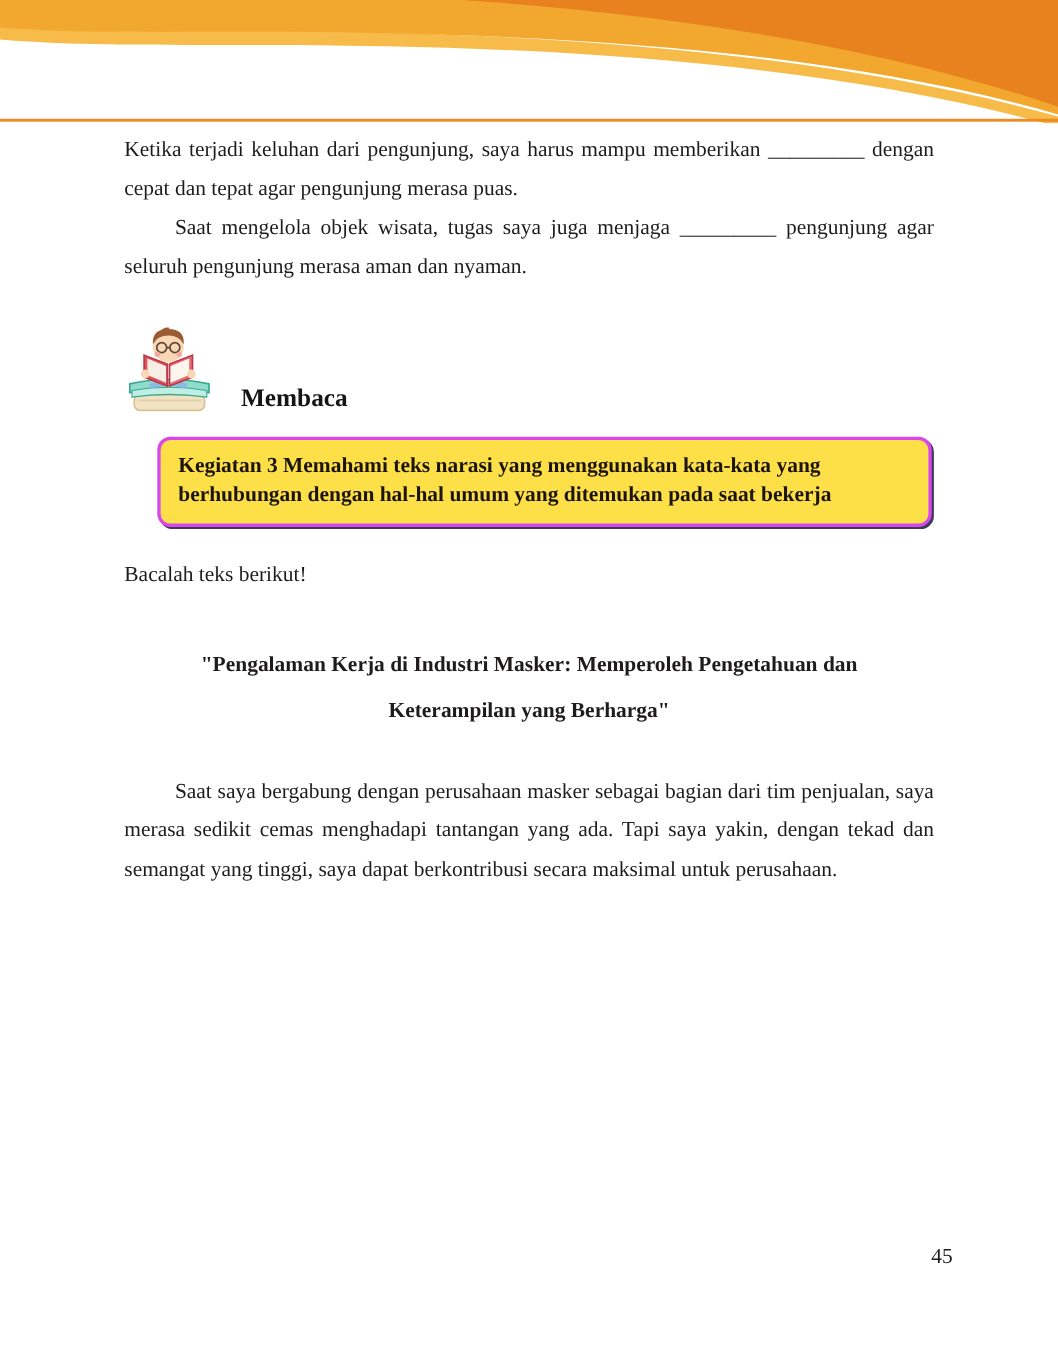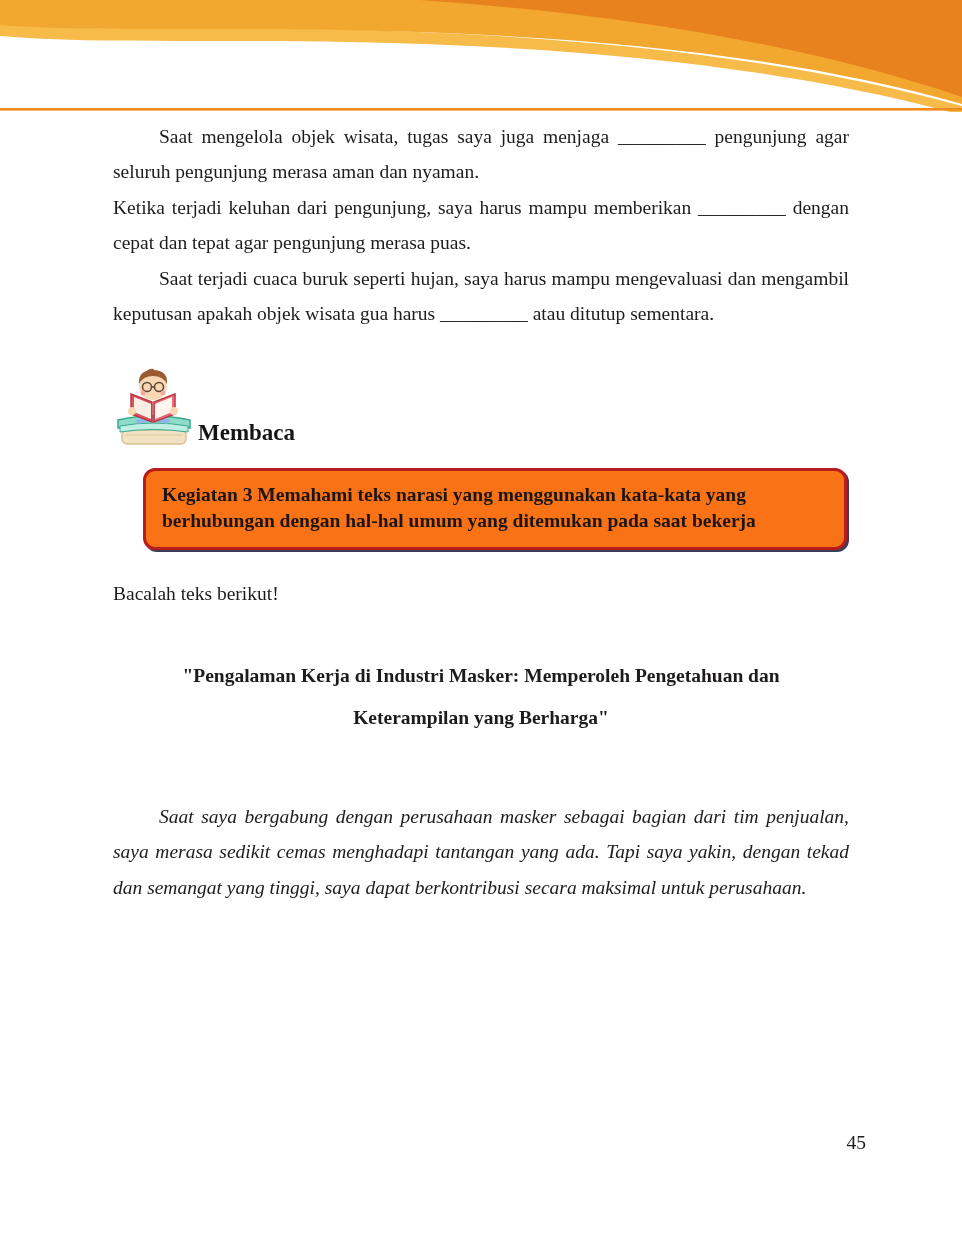--- a/index.html
+++ b/index.html
@@ -27,36 +27,36 @@
     font-size: 19.5px;
     line-height: 1.82;
     text-align: justify;
     margin: 0;
   }
   .indent { text-indent: 46px; }
   .membaca-row {
     margin-top: 30px;
     display: flex;
     align-items: flex-end;
-    gap: 5px;
+    gap: 26px;
     height: 86px;
   }
   .membaca-row .reading-icon-wrap { width: 80px; height: 84px; }
   .membaca-heading {
     font-size: 23px;
     font-weight: bold;
     margin: 0 0 2px 0;
     color: #161414;
   }
   .activity-box {
     margin-top: 20px;
     margin-left: 30px;
     margin-right: 2px;
-    background: #f97316;
-    border: 3px solid #b91c1c;
+    background: #fde047;
+    border: 3px solid #d946ef;
     border-radius: 12px;
     box-shadow: 2px 2px 0 #3d3c58;
     padding: 11px 18px 12px 16px;
   }
   .activity-box .activity-label {
     font-size: 19.5px;
     font-weight: bold;
     line-height: 1.35;
     color: #1c1410;
     margin: 0;
@@ -67,21 +67,21 @@
     font-size: 19.5px;
   }
   .reading-title {
     margin: 44px auto 0 auto;
     max-width: 640px;
     text-align: center;
     font-weight: bold;
     font-size: 19.5px;
     line-height: 2.15;
   }
-  .reading-paragraphs { margin-top: 60px; font-style: italic; }
+  .reading-paragraphs { margin-top: 34px; }
   .page-number {
     position: absolute;
     top: 1132px;
     right: 96px;
     font-size: 19.5px;
   }
   .exercise-block { margin-top: 7px; }
 </style>
 </head>
 <body>
@@ -89,23 +89,22 @@
 <svg class="header-wave" viewBox="0 0 962 112" xmlns="http://www.w3.org/2000/svg" aria-hidden="true">
   <path fill="#F6BB49" d="M0,24 C110,32 220,26 360,30 C580,36 790,58 962,106 L962,112 L950,112 C780,66 570,46 350,42 C200,39 95,44 0,36 Z"></path>
   <path fill="#F2A72E" d="M0,0 L962,0 L962,104 C780,52 560,34 340,30 C200,27 90,32 0,25 Z"></path>
   <path fill="#E8821E" d="M420,0 L962,0 L962,97 C800,42 610,13 420,0 Z"></path>
   <rect x="0" y="108" width="962" height="2.6" fill="#EE8A1F"></rect>
 </svg>
 
 <div class="content">
 
   <div class="exercise-block">
+    <p class="body-text">Ketika terjadi keluhan dari pengunjung, saya harus mampu memberikan _________ dengan cepat dan tepat agar pengunjung merasa puas.</p>
     <p class="body-text indent">Saat mengelola objek wisata, tugas saya juga menjaga _________ pengunjung agar seluruh pengunjung merasa aman dan nyaman.</p>
-    <p class="body-text">Ketika terjadi keluhan dari pengunjung, saya harus mampu memberikan _________ dengan cepat dan tepat agar pengunjung merasa puas.</p>
-    <p class="body-text indent">Saat terjadi cuaca buruk seperti hujan, saya harus mampu mengevaluasi dan mengambil keputusan apakah objek wisata gua harus _________ atau ditutup sementara.</p>
   </div>
 
   <div class="membaca-row">
     <span class="reading-icon-wrap">
       <svg width="80" height="84" viewBox="0 0 80 84" xmlns="http://www.w3.org/2000/svg" aria-hidden="true">
 
         <rect x="9" y="66" width="64" height="14" rx="5" fill="#F2E2C4" stroke="#D8C195" stroke-width="1.5"></rect>
         <line x1="12" y1="71" x2="70" y2="71" stroke="#E2D0A8" stroke-width="1.5"></line>
 
         <path d="M5 56 Q40 48 77 56 L77 64 Q40 58 5 64 Z" fill="#8FDCCB" stroke="#3AA88F" stroke-width="1.5"></path>

